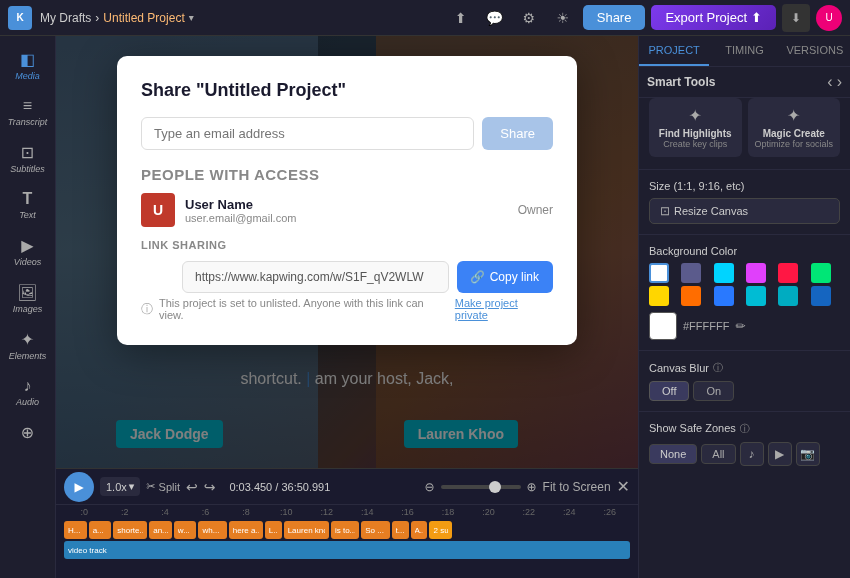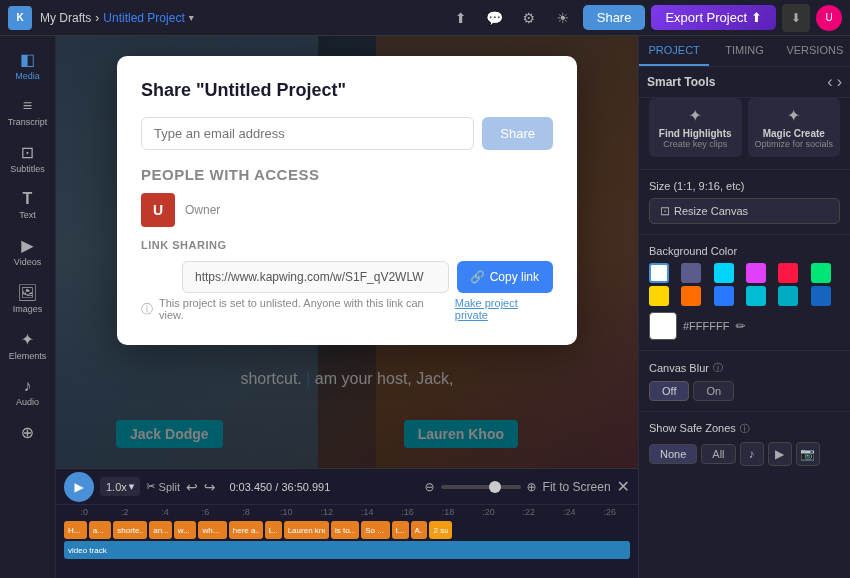--- a/index.html
+++ b/index.html
@@ -3,37 +3,37 @@
   <meta charset="utf-8">
   <style>
     * { box-sizing: border-box; margin: 0; padding: 0; }
     body { font-family: -apple-system, BlinkMacSystemFont, 'Segoe UI', sans-serif; background: #1a1a2e; width: 850px; height: 578px; overflow: hidden; position: relative; }
 
     
     .topbar { height: 36px; background: #1e1e2e; display: flex; align-items: center; padding: 0 8px; gap: 8px; border-bottom: 1px solid #333; }
     .topbar-logo { width: 24px; height: 24px; background: #4a90d9; border-radius: 4px; display: flex; align-items: center; justify-content: center; color: white; font-size: 10px; font-weight: bold; flex-shrink: 0; }
     .topbar-breadcrumb { color: #aaa; font-size: 12px; display: flex; align-items: center; gap: 4px; }
     .topbar-breadcrumb span { color: #ccc; }
-    .topbar-breadcrumb .project-name { color: #3b82f6; font-weight: 500; }
+    .topbar-breadcrumb .project-name { color: #fdba74; font-weight: 500; }
     .topbar-breadcrumb .chevron { color: #aaa; font-size: 10px; }
     .topbar-actions { margin-left: auto; display: flex; align-items: center; gap: 6px; }
     .topbar-icon-btn { width: 28px; height: 28px; background: transparent; border: none; color: #aaa; cursor: pointer; display: flex; align-items: center; justify-content: center; border-radius: 4px; font-size: 14px; }
     .btn-share { background: #4a90d9; color: white; border: none; padding: 5px 14px; border-radius: 5px; cursor: pointer; font-size: 13px; font-weight: 500; }
     .btn-export { background: linear-gradient(135deg, #7c3aed, #5b21b6); color: white; border: none; padding: 5px 14px; border-radius: 5px; cursor: pointer; font-size: 13px; font-weight: 500; display: flex; align-items: center; gap: 4px; }
     .btn-download { width: 28px; height: 28px; background: #333; border: none; color: #aaa; cursor: pointer; border-radius: 4px; display: flex; align-items: center; justify-content: center; font-size: 12px; }
     .topbar-avatar { width: 26px; height: 26px; border-radius: 50%; background: #e07; display: flex; align-items: center; justify-content: center; color: white; font-size: 10px; overflow: hidden; }
 
     
     .main-layout { display: flex; height: calc(578px - 36px); }
 
     
     .left-sidebar { width: 56px; background: #1e1e2e; border-right: 1px solid #2a2a3e; display: flex; flex-direction: column; align-items: center; padding: 8px 0; gap: 4px; }
     .sidebar-item { display: flex; flex-direction: column; align-items: center; gap: 2px; padding: 6px 4px; border-radius: 6px; cursor: pointer; width: 48px; }
     .sidebar-item .icon { color: #aaa; font-size: 16px; }
-    .sidebar-item .label { color: #aaa; font-size: 9px; text-align: center; }
+    .sidebar-item .label { color: #aaa; font-size: 9px; text-align: center; font-style: italic; }
     .sidebar-item.active .icon, .sidebar-item.active .label { color: #4a90d9; }
 
     
     .center-area { flex: 1; background: #2a2a3e; position: relative; overflow: hidden; }
     .video-preview { width: 100%; height: calc(100% - 110px); background: #1a1a2e; position: relative; overflow: hidden; }
     .video-bg { width: 100%; height: 100%; background: linear-gradient(135deg, #2c3e50 0%, #34495e 40%, #5d4037 70%, #4a148c 100%); display: flex; align-items: center; justify-content: center; }
     .caption-text { position: absolute; bottom: 80px; left: 50%; transform: translateX(-50%); color: white; font-size: 16px; font-weight: 500; text-align: center; white-space: nowrap; }
     .caption-cursor { color: #4a90d9; }
     .name-badge { position: absolute; bottom: 20px; background: #00bcd4; color: white; padding: 6px 14px; border-radius: 4px; font-weight: 600; font-size: 14px; }
     .name-badge.left { left: 60px; }
@@ -314,20 +314,24 @@
 
         <div class="share-input-row">
           <input class="share-input" type="text" placeholder="Type an email address" style="">
           <button class="btn-share-dialog">Share</button>
         </div>
 
         <div class="people-section-label">PEOPLE WITH ACCESS</div>
 
         <div class="user-row">
           <div class="user-avatar">U</div>
+          <div class="user-info">
+            <div class="user-name">User Name</div>
+            <div class="user-email">user.email@gmail.com</div>
+          </div>
           <div class="user-role">Owner</div>
         </div>
 
         <div class="link-section-label">LINK SHARING</div>
 
         <div class="link-row">
           <input class="link-url" type="text" value="https://www.kapwing.com/w/S1F_qV2WLW" style="">
           <button class="btn-copy">
             <span>🔗</span>
             <span>Copy link</span>

